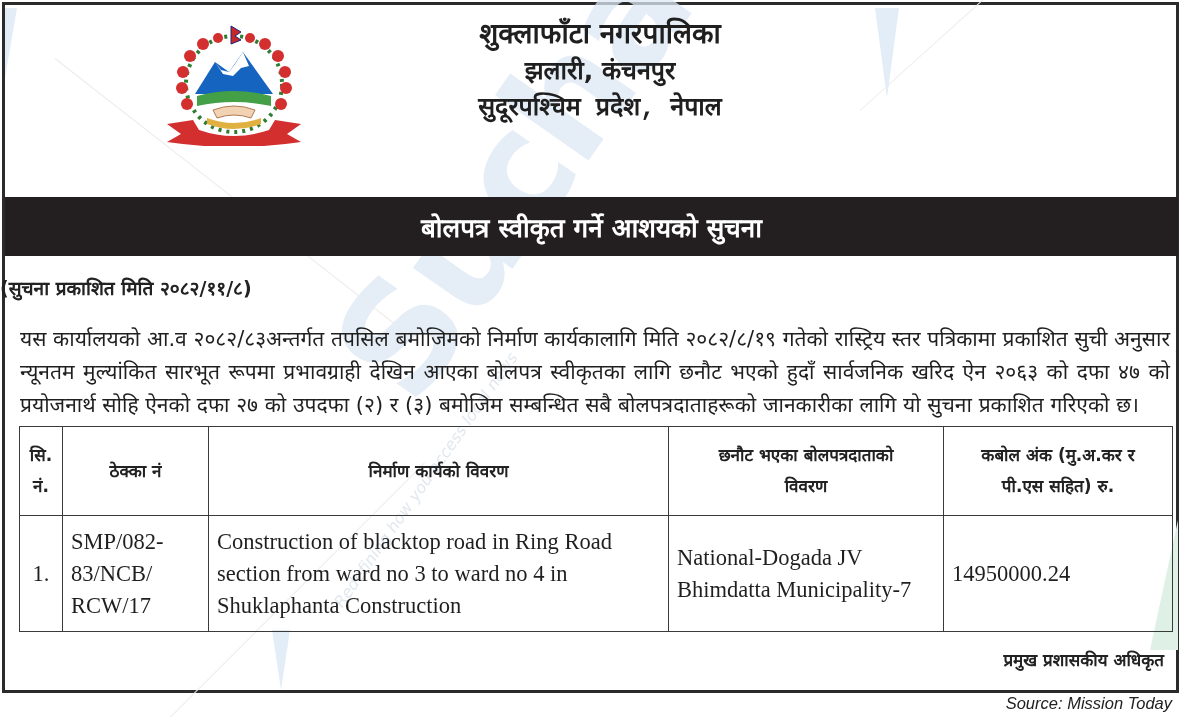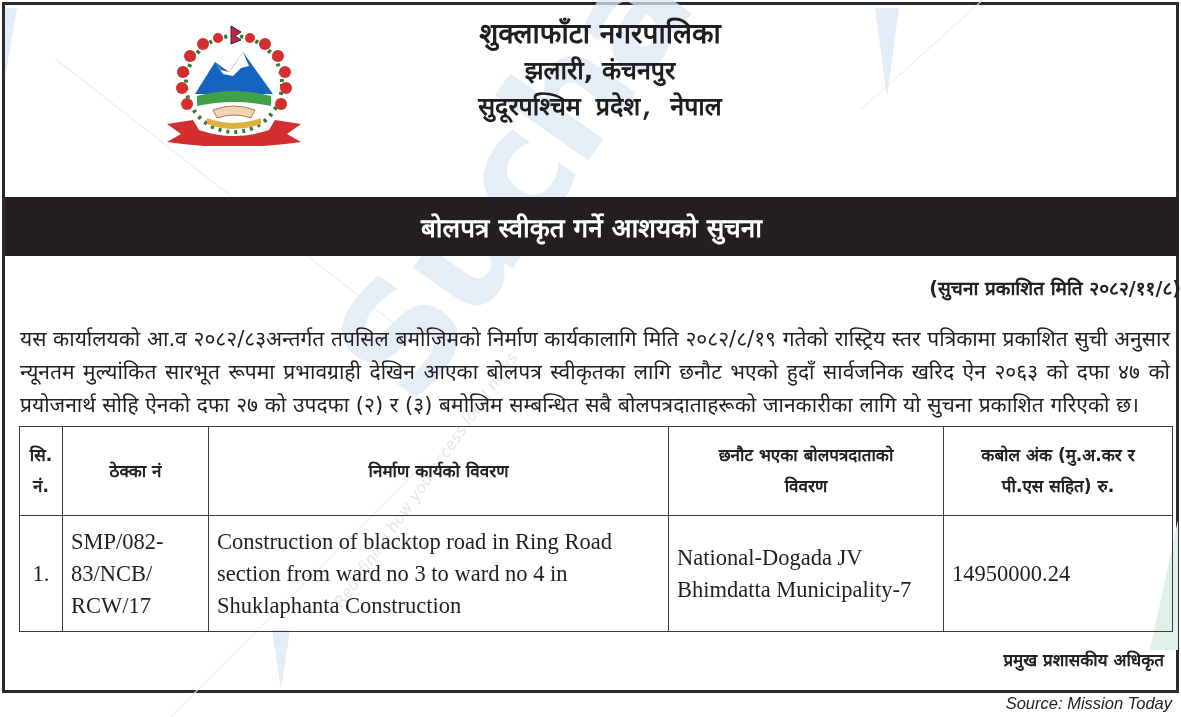--- a/index.html
+++ b/index.html
@@ -33,21 +33,21 @@
   .head-l3 { font-family: "DejaVu Sans", sans-serif; font-weight: bold; font-size: 25px; line-height: 38px; color: #1f1f1f; }
   .head-l4 { font-family: Liberation Mono, monospace; font-weight: bold; font-size: 25px; line-height: 38px; color: #1f1f1f; }
 
   .title-bar {
     position: absolute; left: 5px; top: 197px; width: 1173px; height: 59px;
     background: #231f20; color: #ffffff; display: flex; align-items: center; justify-content: center;
   }
   .title-bar span { font-family: "DejaVu Sans", sans-serif; font-weight: bold; font-size: 26px; }
 
   .pub-date {
-    position: absolute; left: 0; top: 275px; width: 1181px; text-align: right;
+    position: absolute; left: 0; top: 275px; width: 1181px; text-align: left;
     font-family: "DejaVu Sans", sans-serif; font-weight: bold; font-size: 19px; color: #222;
   }
 
   .body-text {
     position: absolute; left: 20px; top: 323px; width: 1150px;
     font-family: "DejaVu Sans", sans-serif; font-size: 21px; line-height: 33px; color: #1f1f1f;
     text-align: justify; text-align-last: left;
   }
 
   

